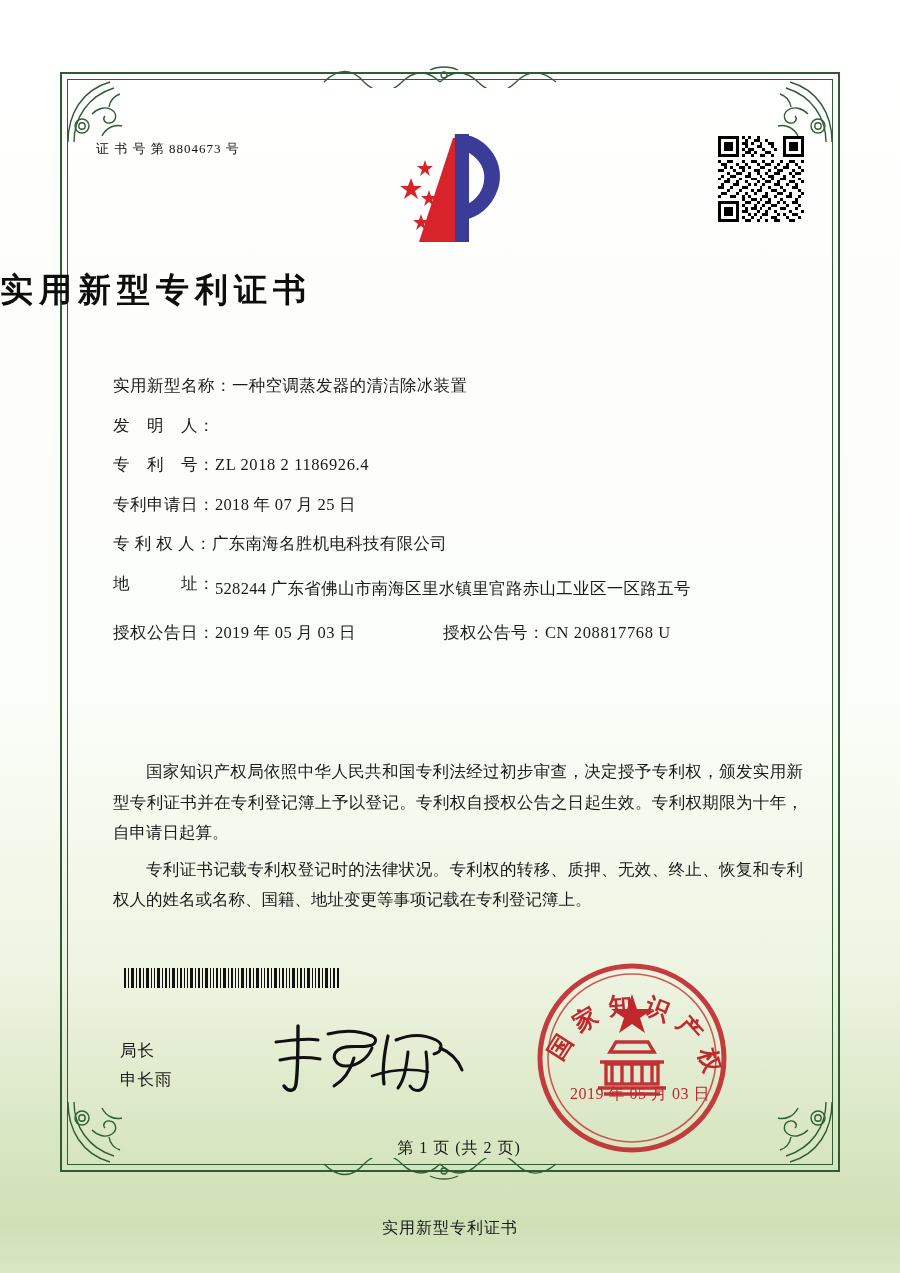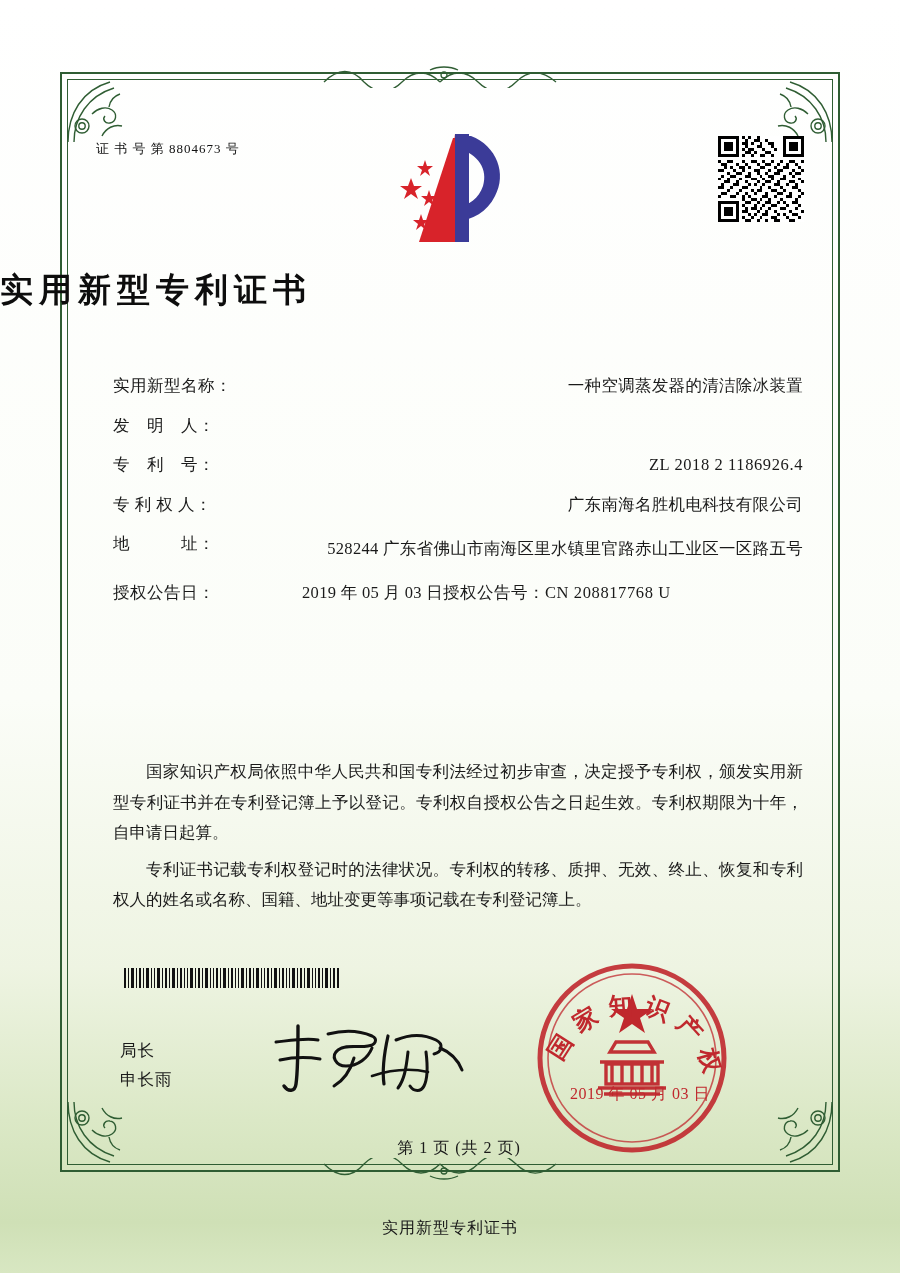--- a/index.html
+++ b/index.html
@@ -105,21 +105,20 @@
     position: absolute;
     left: 113px; top: 378px;
     width: 690px;
     font-size: 16.5px;
     line-height: 1.0;
   }
   .field-row {
     display: flex;
     align-items: flex-start;
     margin-bottom: 23px;
-    text-align: right;
   }
   .field-label {
     flex: 0 0 auto;
     white-space: pre;
     font-size: 16.5px;
     letter-spacing: 0.5px;
   }
   .field-value {
     flex: 1 1 auto;
     font-size: 16.5px;
@@ -128,21 +127,21 @@
   .field-value.wrap { line-height: 1.6; }
   .mono-val {
     font-family: "Liberation Serif", serif;
     letter-spacing: 0.6px;
   }
   .row-split {
     display: flex;
     align-items: flex-start;
     margin-bottom: 22px;
   }
-  .split-left { flex: 0 0 330px; display: flex; text-align: right; }
+  .split-left { flex: 0 0 330px; display: flex; }
   .split-right { flex: 1 1 auto; display: flex; }
 
   
   .paragraphs {
     position: absolute;
     left: 113px; top: 757px;
     width: 690px;
     font-size: 16.5px;
     line-height: 1.85;
     text-align: justify;
@@ -504,20 +503,24 @@
       <span class="field-value">一种空调蒸发器的清洁除冰装置</span>
     </div>
     <div class="field-row">
       <span class="field-label">发　明　人：</span>
     </div>
     <div class="field-row">
       <span class="field-label">专　利　号：</span>
       <span class="field-value mono-val">ZL 2018 2 1186926.4</span>
     </div>
     <div class="field-row">
+      <span class="field-label">专利申请日：</span>
+      <span class="field-value">2018 年 07 月 25 日</span>
+    </div>
+    <div class="field-row">
       <span class="field-label">专 利 权 人：</span>
       <span class="field-value">广东南海名胜机电科技有限公司</span>
     </div>
     <div class="field-row">
       <span class="field-label">地　　　址：</span>
       <span class="field-value wrap">528244 广东省佛山市南海区里水镇里官路赤山工业区一区路五号</span>
     </div>
     <div class="row-split">
       <span class="split-left">
         <span class="field-label">授权公告日：</span>

